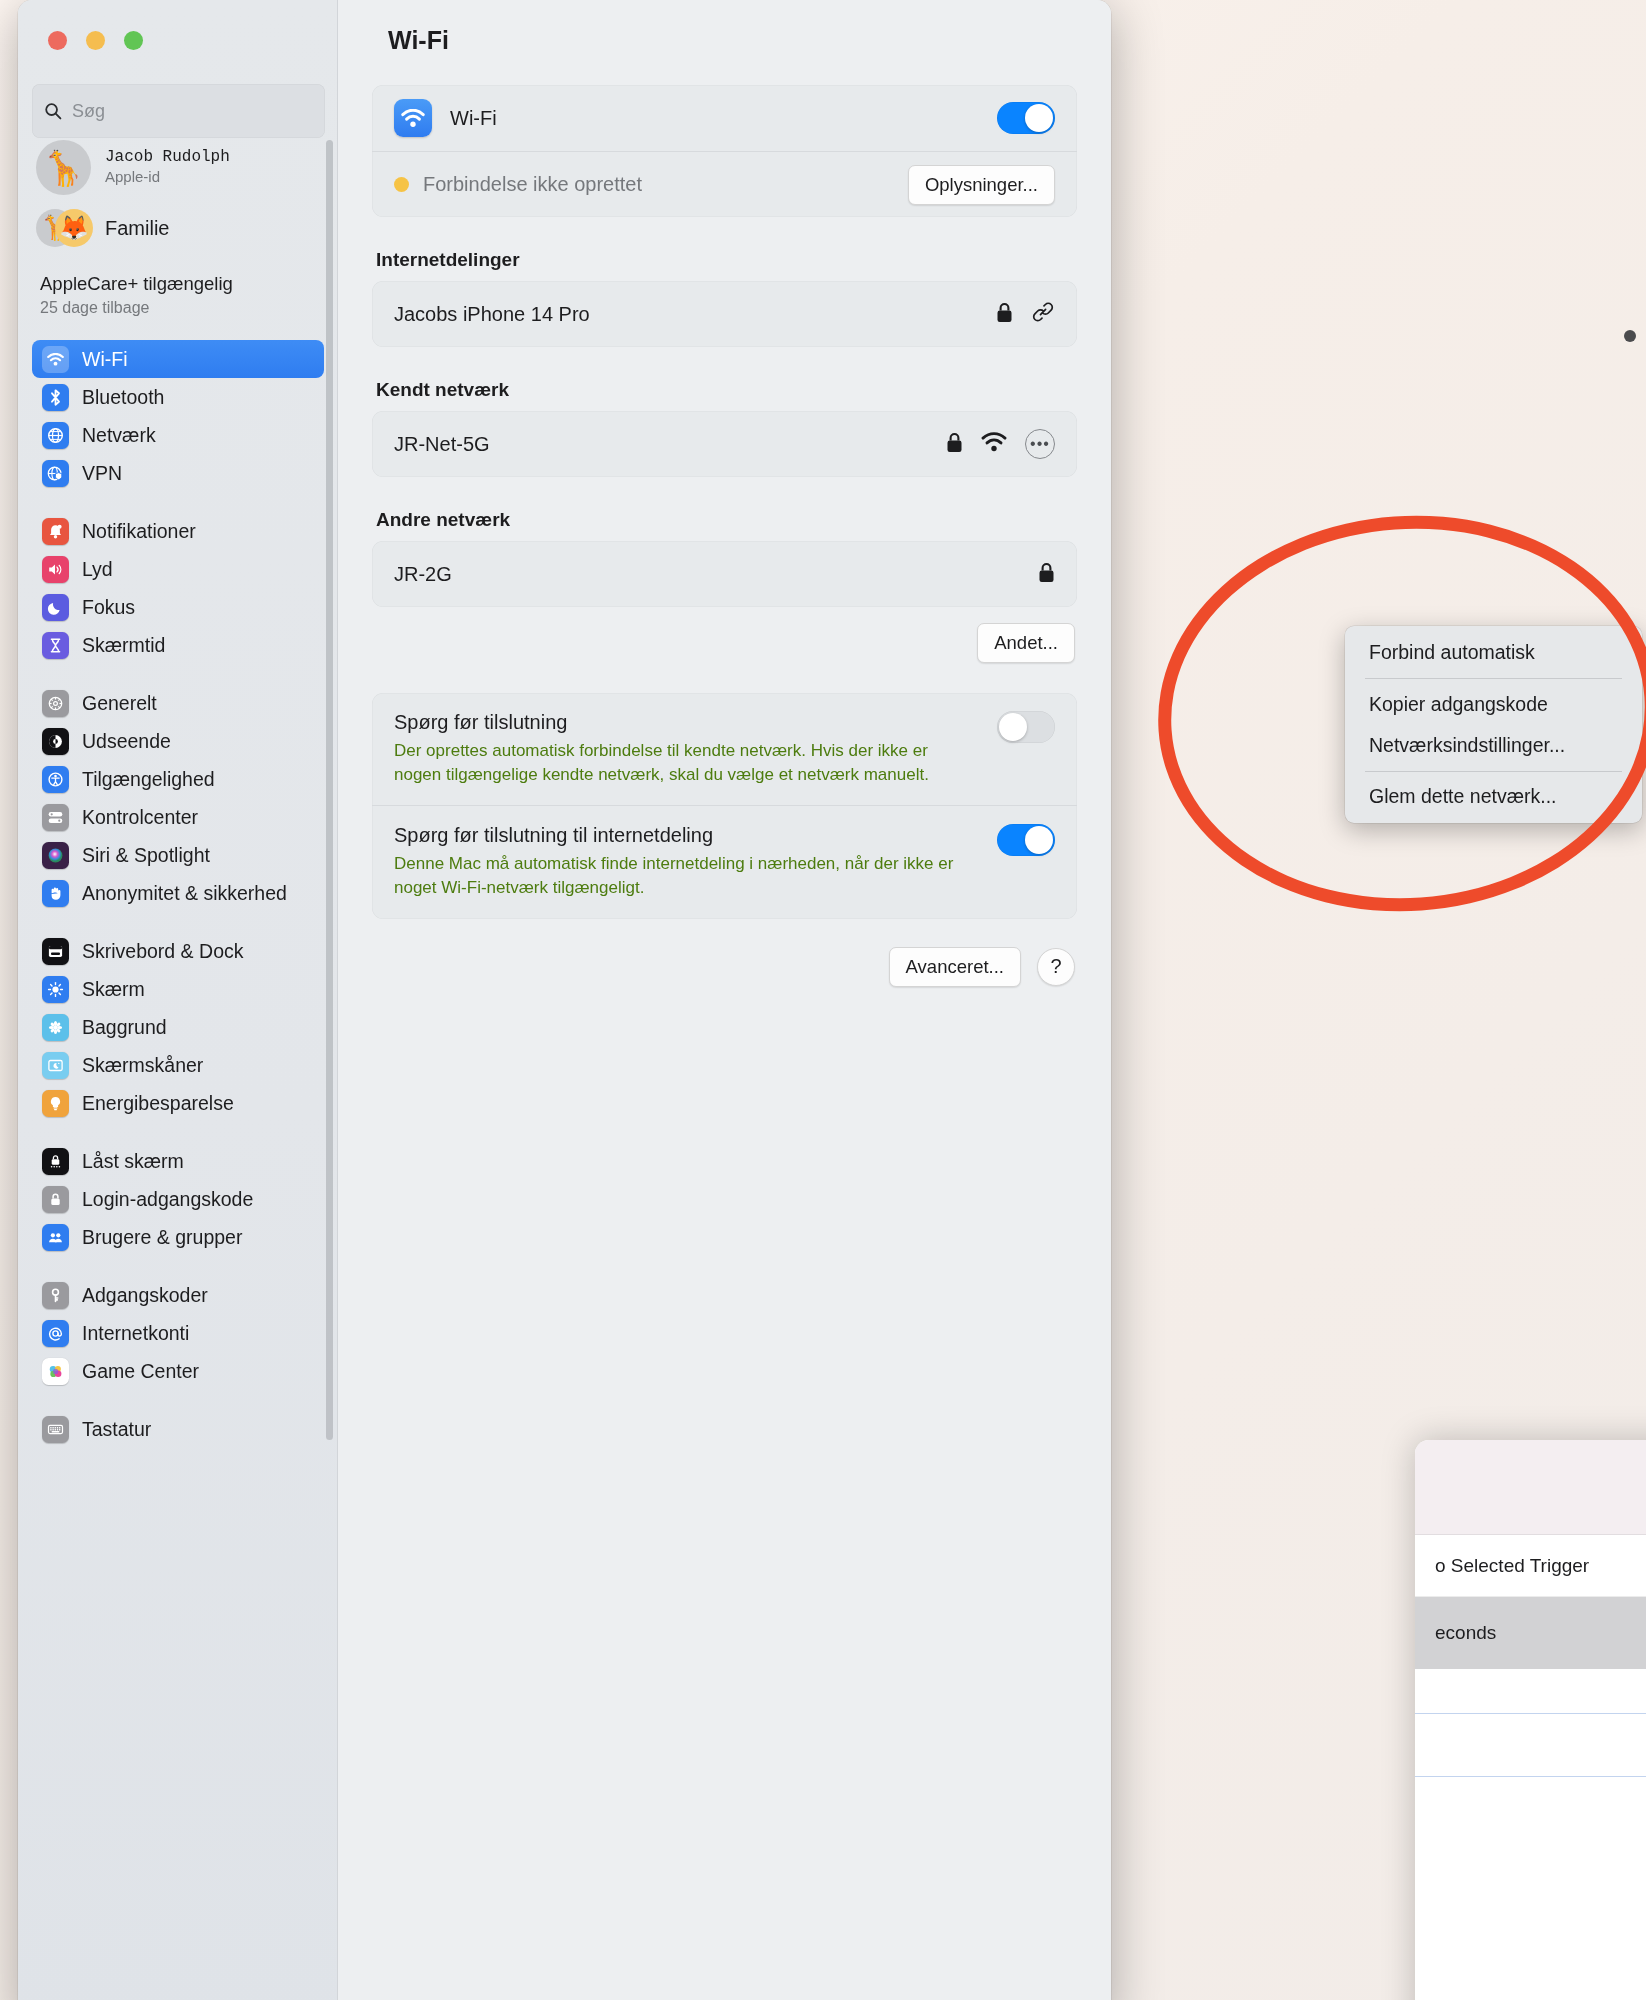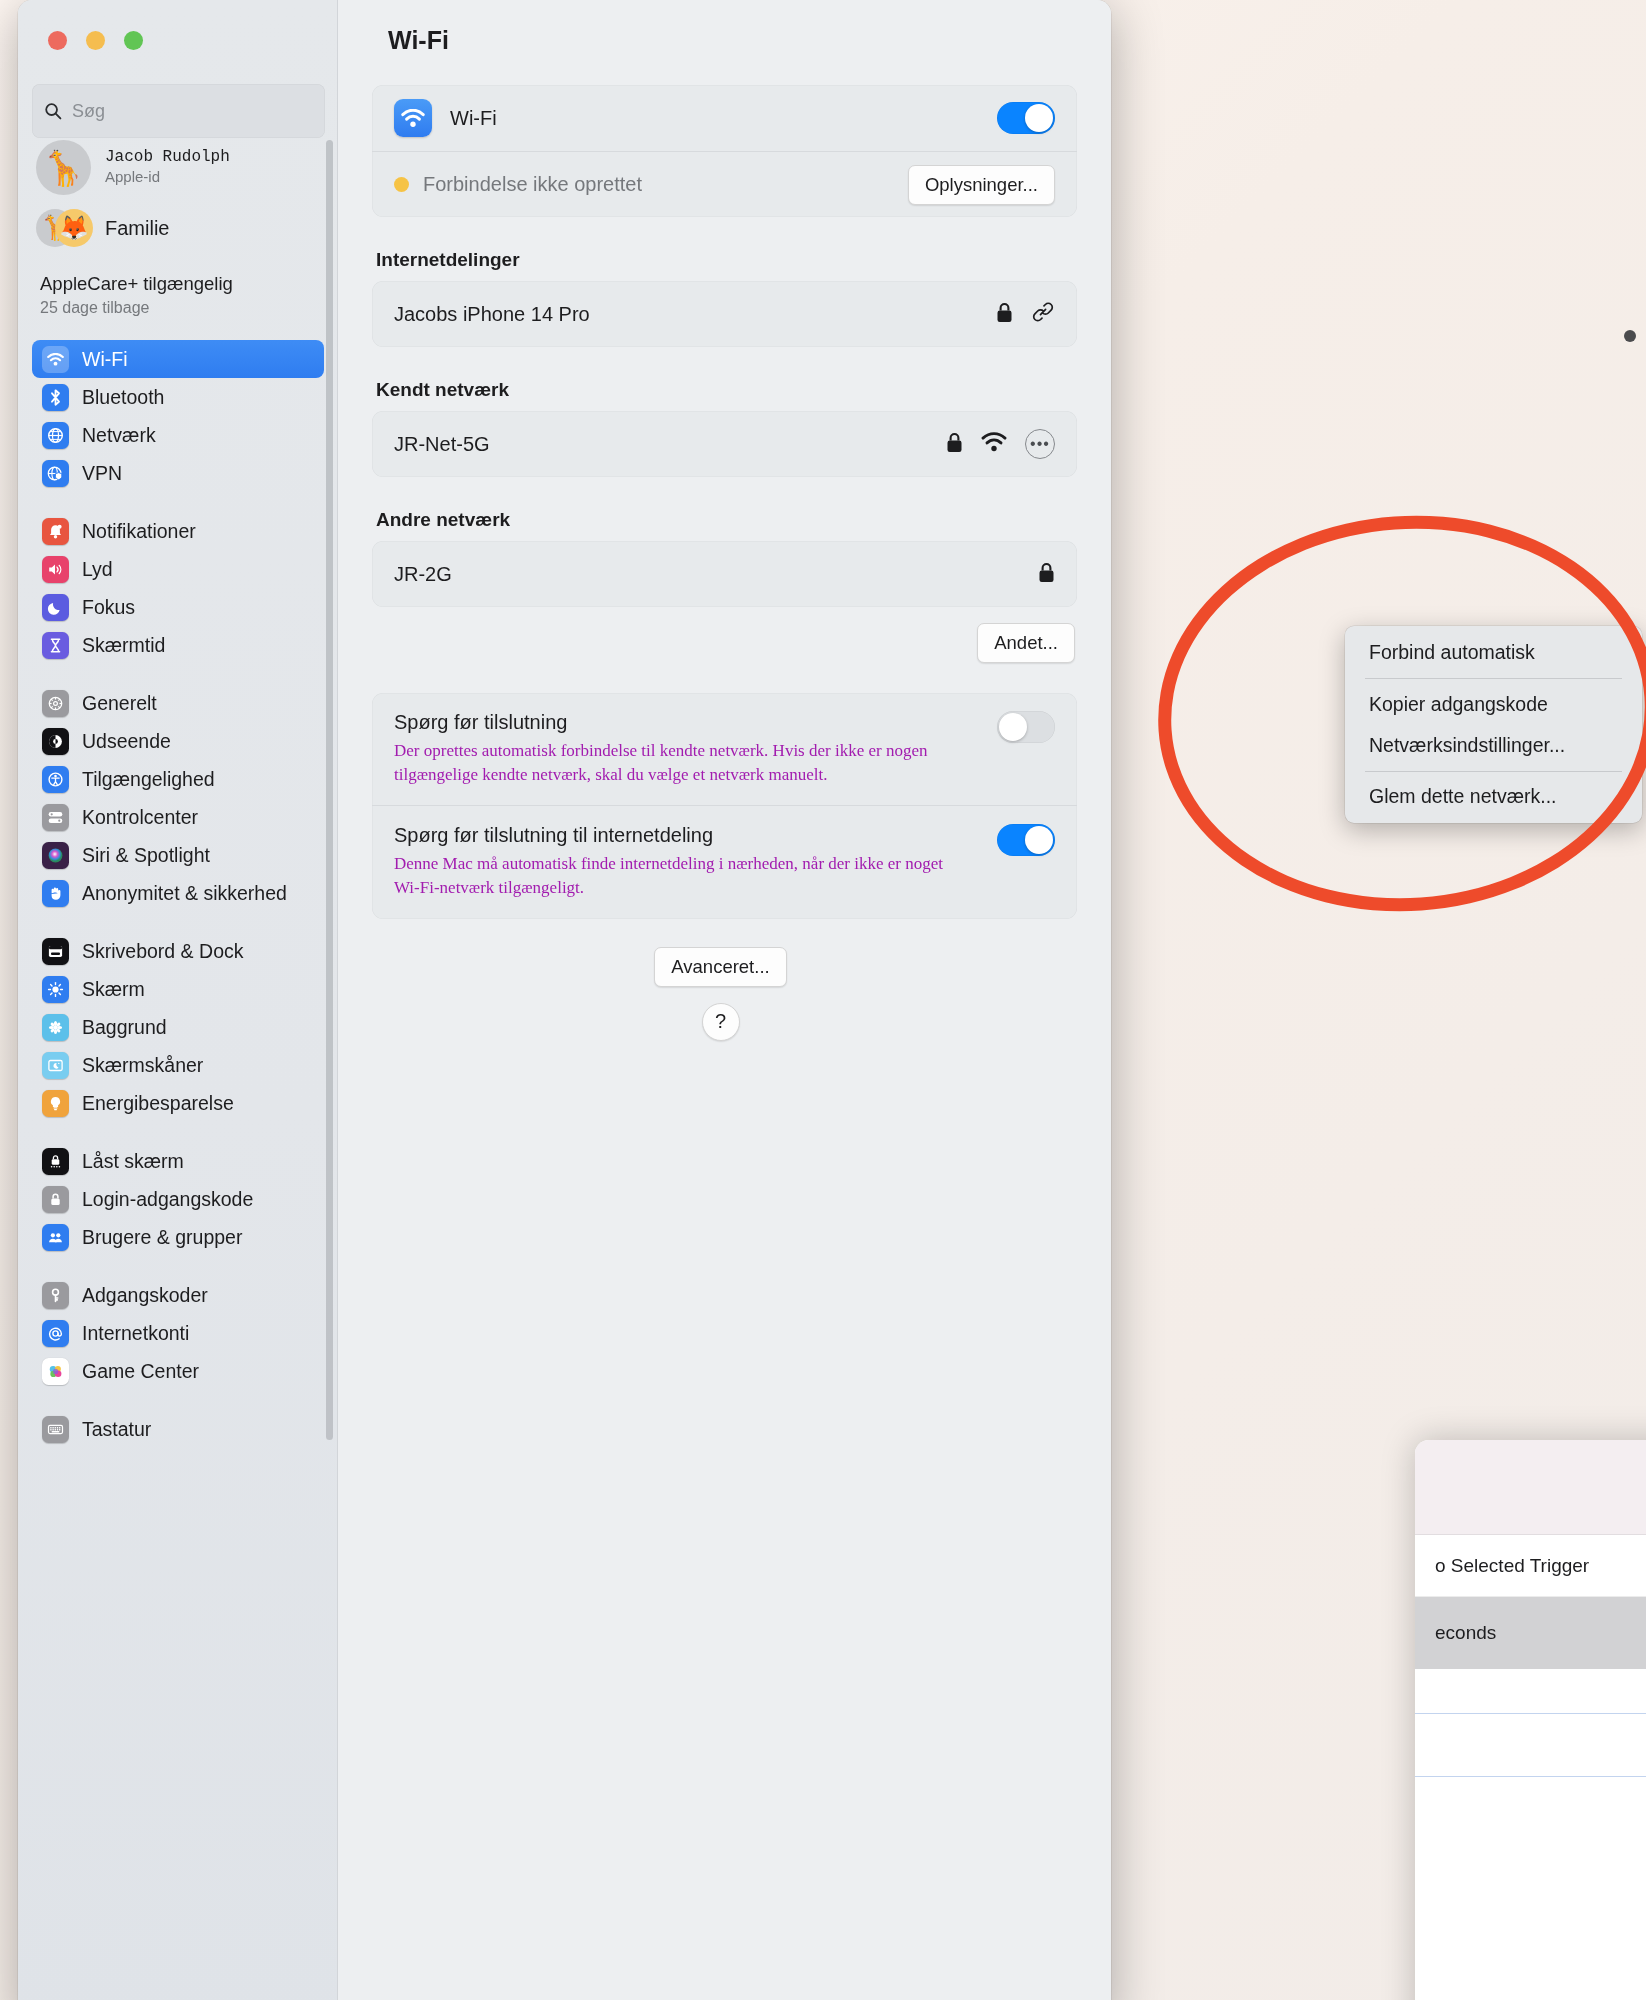--- a/index.html
+++ b/index.html
@@ -176,23 +176,23 @@
   .net-row-icons { margin-left: auto; display: flex; align-items: center; gap: 18px; }
   .icon-btn-more {
     width: 30px; height: 30px; border-radius: 50%;
     border: 1.4px solid #86898d; display: flex; align-items: center; justify-content: center;
     color: #4a4d51; font-size: 16px; letter-spacing: 1px; line-height: 0;
   }
 
   .row-multiline { display: flex; padding: 18px 22px 18px 22px; align-items: flex-start; }
   .rm-left { flex: 1; padding-right: 30px; }
   .rm-title { font-size: 20px; color: #1d1d1f; margin-bottom: 5px; }
-  .rm-desc { font-size: 17px; color: #a21caf; line-height: 1.42; font-family: Liberation Serif, serif; }
-
-  .right-actions { display: flex; align-items: center; justify-content: flex-end; gap: 16px; margin: 28px 8px 0 0; flex-direction: column; }
+  .rm-desc { font-size: 17px; color: #4d7c0f; line-height: 1.42; }
+
+  .right-actions { display: flex; align-items: center; justify-content: flex-end; gap: 16px; margin: 28px 8px 0 0; }
   .andet-wrap { display: flex; justify-content: flex-end; margin: 16px 8px 0 0; }
 
   
   .ctx-menu {
     position: absolute; left: 1345px; top: 626px; width: 297px;
     background: #e6e8ea; border-radius: 9px;
     box-shadow: 0 7px 26px rgba(0,0,0,.27), 0 0 0 .5px rgba(0,0,0,.12);
     padding: 6px 0; z-index: 40;
   }
   .ctx-item { font-size: 19.5px; color: #1d1d1f; padding: 9px 24px; white-space: nowrap; cursor: default; }

